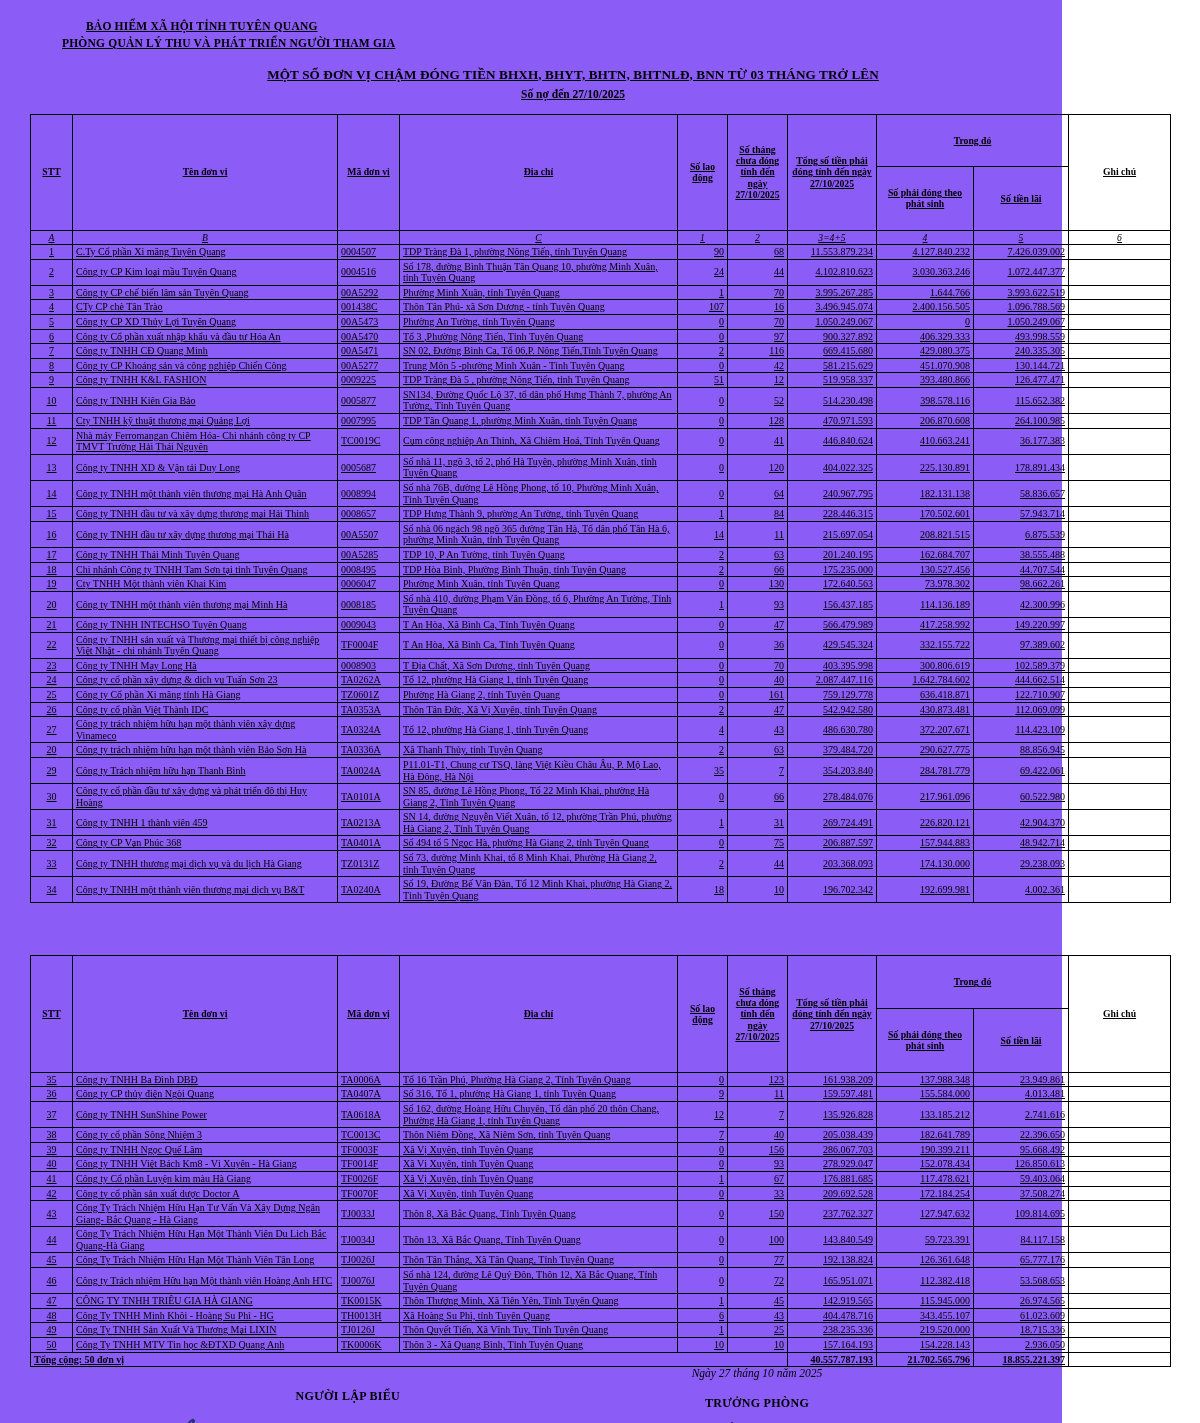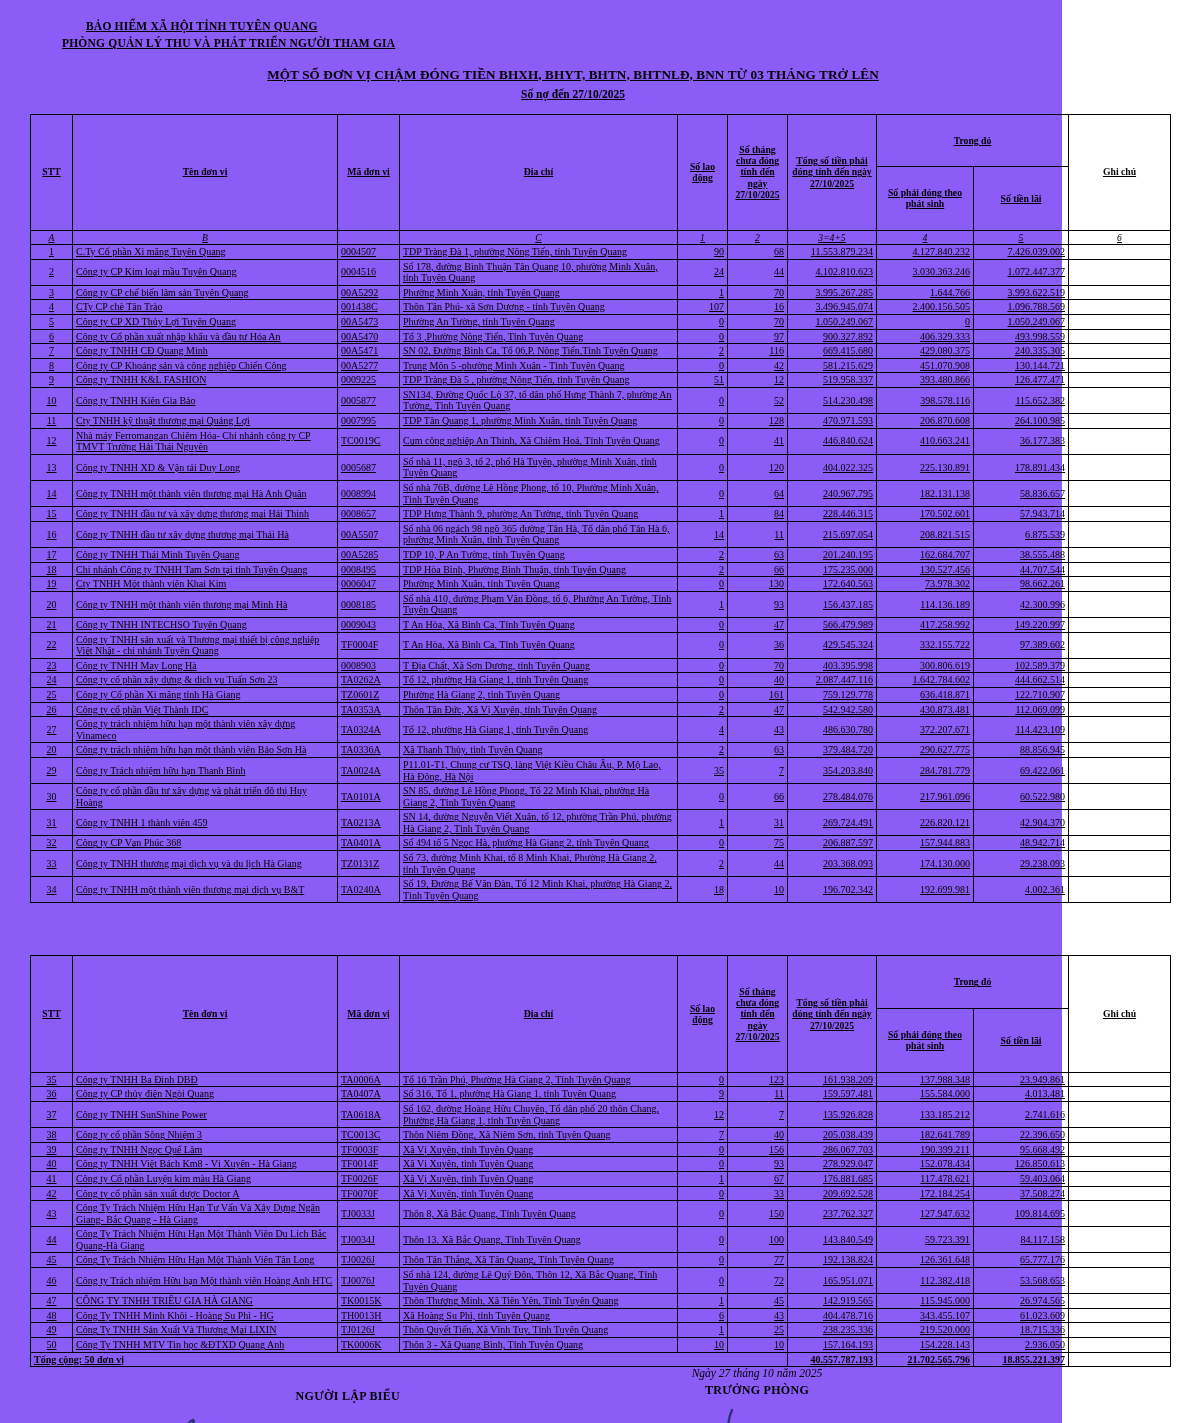--- a/index.html
+++ b/index.html
@@ -119,21 +119,21 @@
   .sign-right {
     position: absolute;
     right: 140px;
     top: 0;
     width: 330px;
     text-align: center;
   }
   .date-line {
     font-style: italic;
     font-size: 11.5px;
-    margin-bottom: 4px;
+    margin-bottom: 17px;
   }
   .role {
     font-weight: bold;
     font-size: 12px;
     letter-spacing: .3px;
   }
   .sig-svg { display: block; margin: 4px auto 2px auto; }
   .sig-name {
     font-weight: bold;
     font-size: 15px;

